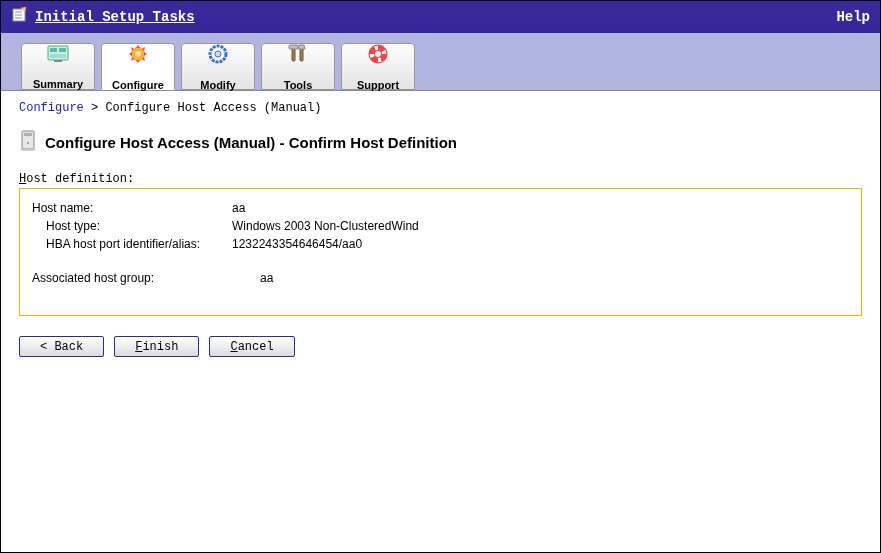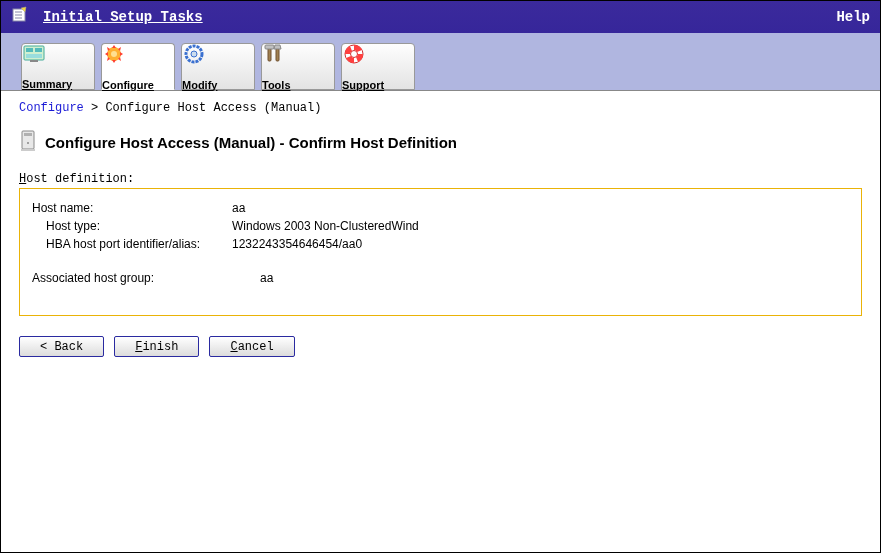--- a/index.html
+++ b/index.html
@@ -26,46 +26,45 @@
     font-size: 14px;
   }
   .titlebar .title-left {
     display: flex;
     align-items: center;
     gap: 6px;
   }
   .titlebar .title-text {
     text-decoration: underline;
     font-weight: bold;
-    margin-left: 8px;
   }
   .titlebar .spacer { flex: 1; }
   .titlebar .help { font-weight: bold; }
   .tabstrip {
     background: #b0b6e0;
     border-bottom: 1px solid #888;
     padding: 10px 20px 0 20px;
     display: flex;
     gap: 6px;
     height: 58px;
   }
   .tab {
     background: linear-gradient(to bottom, #fefefe, #e3e3e3);
     border: 1px solid #999;
     border-radius: 4px 4px 0 0;
     width: 74px;
     height: 47px;
     display: flex;
     flex-direction: column;
+    align-items: center;
     justify-content: center;
     font-size: 11px;
     font-weight: bold;
     cursor: pointer;
     gap: 14px;
-    text-decoration: underline;
   }
   .tab.active {
     background: #fff;
     border-bottom: 1px solid #fff;
     position: relative;
     z-index: 2;
   }
   .tab .icon-slot {
     width: 24px; height: 22px;
     display:flex; align-items:center; justify-content:center;

